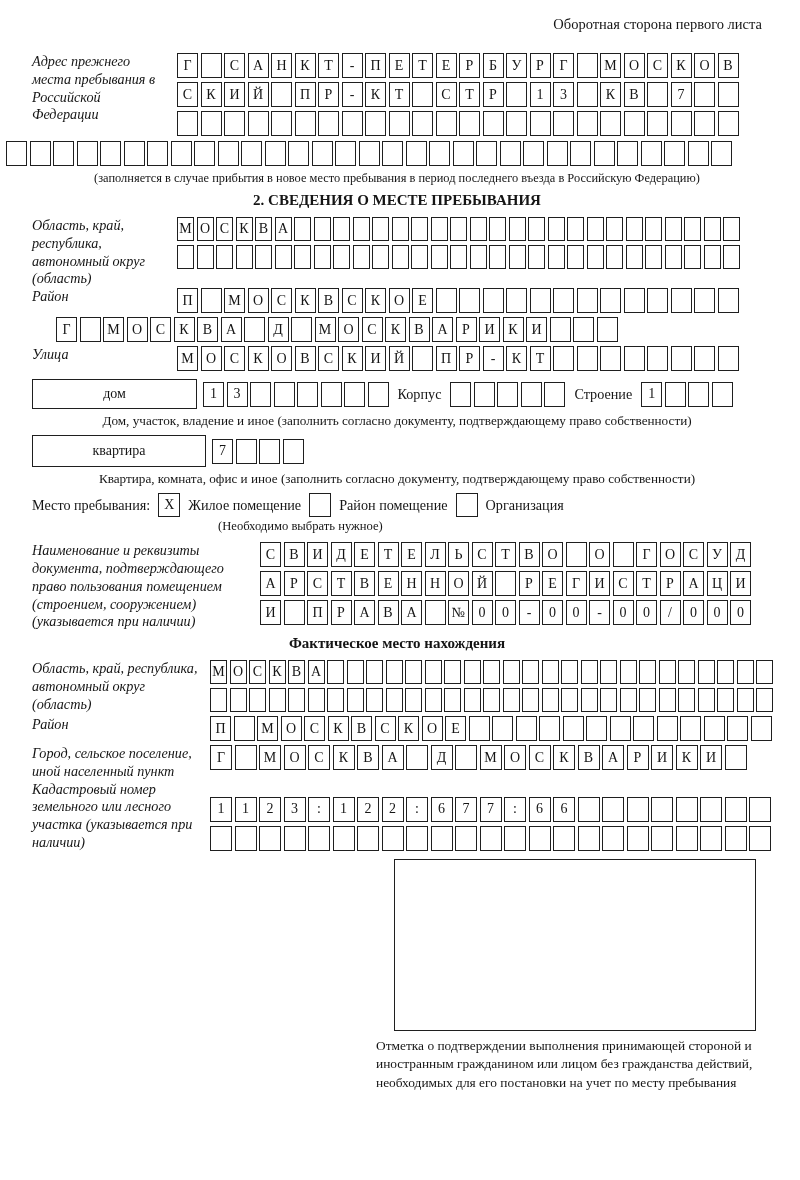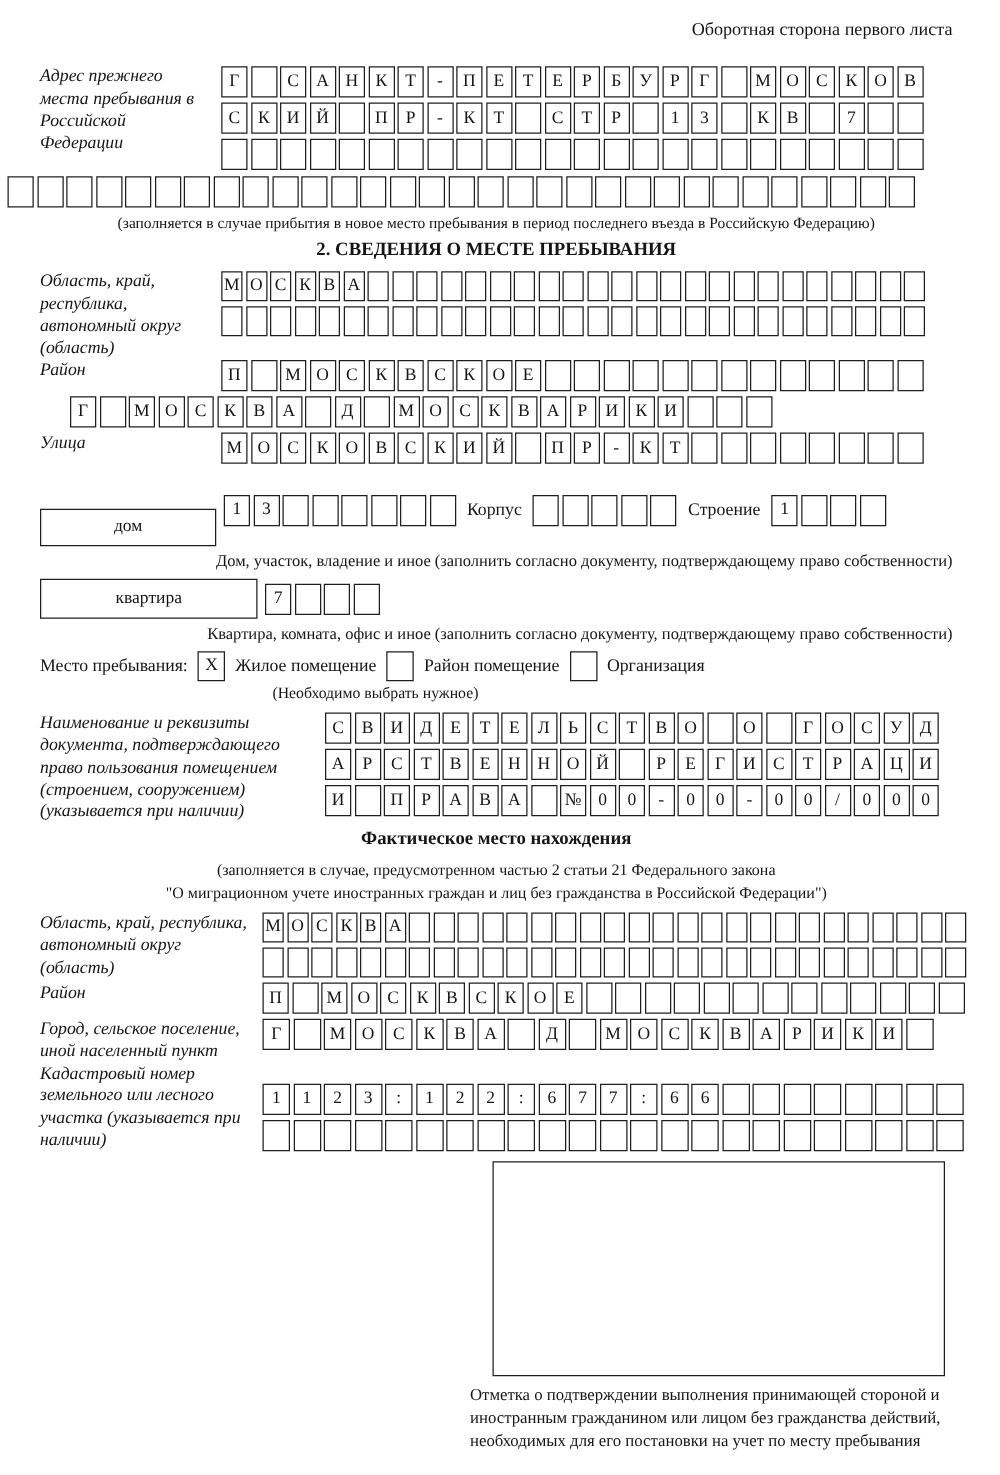--- a/index.html
+++ b/index.html
@@ -23,21 +23,21 @@
     width:21px; height:25px; border:1.6px solid #1f1f1f;
     display:flex; align-items:center; justify-content:center;
     font-size:14px; flex:0 0 auto; background:#fff;
   }
   .cells.sm .cell { width:17px; height:24px; }
   .cells.lg .cell { width:22px; }
   .indent { margin-left:24px; }
   .fullrow { margin-left:-26px; margin-top:1px; }
 
   .note { font-size:12.4px; text-align:center; line-height:1.3; }
-  .note.left-cap { text-align:right; margin:1px 0 6px 0; font-size:13.2px; }
+  .note.left-cap { text-align:center; margin:1px 0 6px 0; font-size:13.2px; }
 
   .h-bold { font-weight:bold; font-size:15px; text-align:center; margin:6px 0 8px 0; }
 
   .named-box {
     border:1.6px solid #1f1f1f; height:30px; display:flex;
     align-items:center; justify-content:center; font-size:14px; background:#fff;
   }
   .house-line { display:flex; align-items:center; gap:6px; margin:4px 0 3px 0; }
   .inline-label { font-size:14.2px; padding:0 3px;text-align:center; }
 
@@ -337,21 +337,21 @@
         <div class="cell"></div>
         <div class="cell"></div>
         <div class="cell"></div>
         <div class="cell"></div>
         <div class="cell"></div>
         <div class="cell"></div>
       </div>
   </div>
 
   <div class="house-line">
-    <div class="named-box" style="width:141px;margin-top:28px;">дом</div>
+    <div class="named-box" style="width:165px;">дом</div>
     <div class="cells" style="margin-bottom:0;">
         <div class="cell">1</div>
         <div class="cell">3</div>
         <div class="cell"></div>
         <div class="cell"></div>
         <div class="cell"></div>
         <div class="cell"></div>
         <div class="cell"></div>
         <div class="cell"></div>
       </div>
@@ -464,24 +464,20 @@
           <div class="cell">0</div>
           <div class="cell">/</div>
           <div class="cell">0</div>
           <div class="cell">0</div>
           <div class="cell">0</div>
         </div>
     </div>
   </div>
 
   <div class="h-bold mt4">Фактическое место нахождения</div>
-  <div class="fact-note">
-    <span>(заполняется в случае, предусмотренном частью 2 статьи 21 Федерального закона</span><br>
-    <span>"О миграционном учете иностранных граждан и лиц без гражданства в Российской Федерации")</span>
-  </div>
 
   <div class="row">
     <div class="label wide">Область, край, республика, автономный округ (область)</div>
     <div class="grids">
       <div class="cells sm">
           <div class="cell">М</div>
           <div class="cell">О</div>
           <div class="cell">С</div>
           <div class="cell">К</div>
           <div class="cell">В</div>

